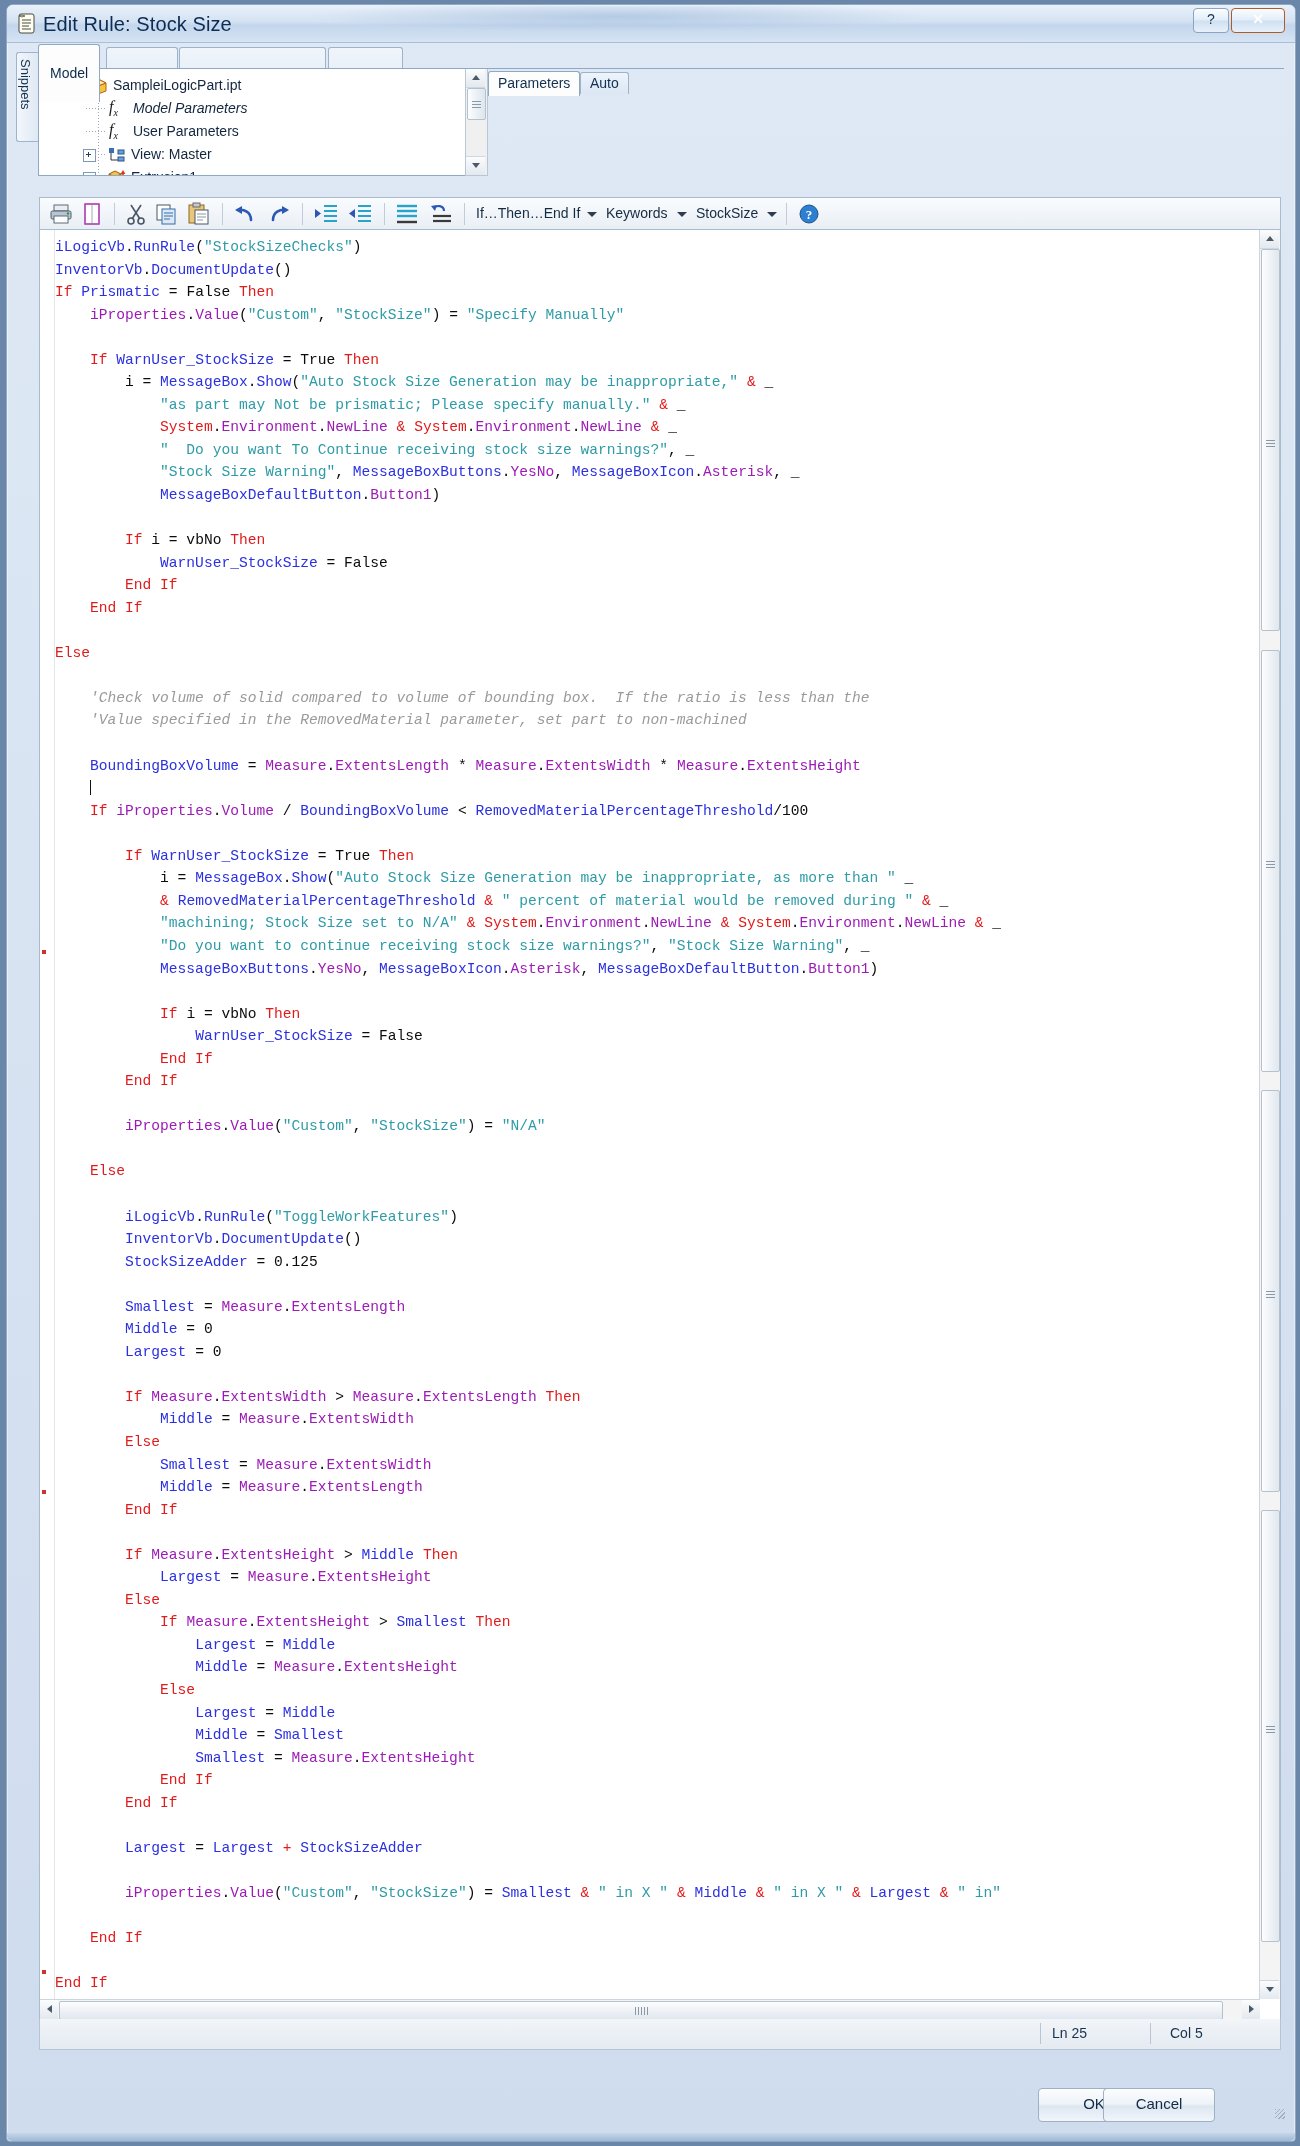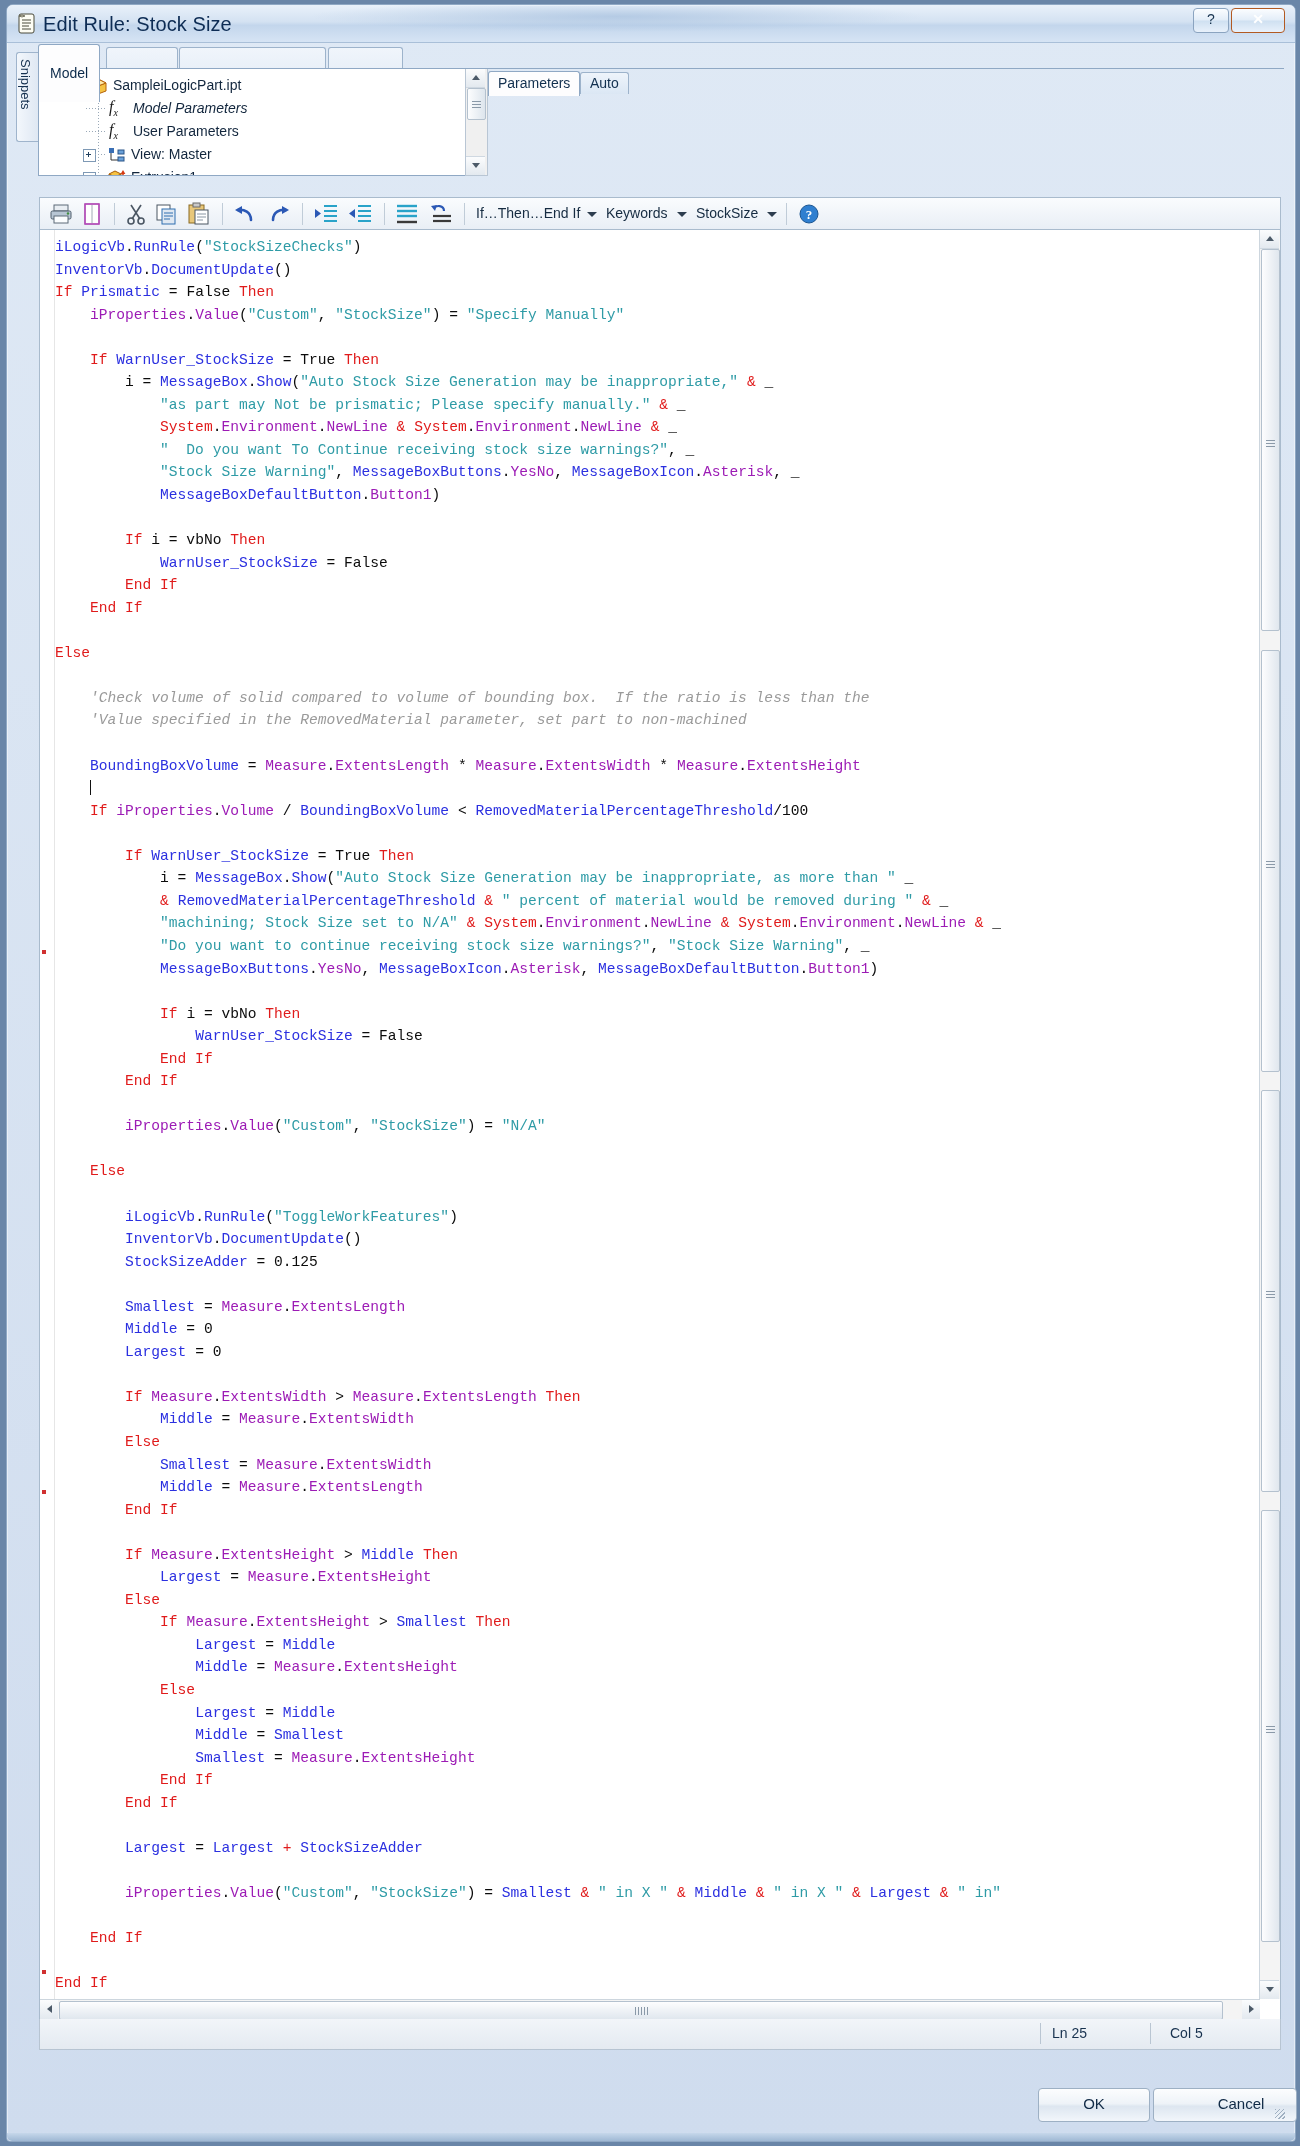--- a/index.html
+++ b/index.html
@@ -205,21 +205,21 @@
   #statusbar .sb-sep{position:absolute;top:4px;width:1px;height:21px;background:#b9c5d2;}
   .stxt{position:absolute;top:6px;font-size:14px;color:#17314e;}
   
   .dbtn{
     position:absolute;top:2083px;height:32px;width:110px;
     background:linear-gradient(180deg,#fcfdfe 0%,#eef3f8 46%,#dde6f0 54%,#f2f6fb 100%);
     border:1px solid #9db0c4;border-radius:4px;
     font-size:15px;color:#102a46;line-height:30px;text-align:center;
   }
   #ok-button{left:1031px;}
-  #cancel-button{left:1146px;padding-left:32px;}
+  #cancel-button{left:1096px;}
   #resize-grip{position:absolute;left:1268px;top:2104px;width:10px;height:10px;
      background:
        repeating-linear-gradient(135deg,#9fb0c2 0 1px,transparent 1px 3px);}
   #bottom-edge{position:absolute;left:0;bottom:0;right:0;height:8px;
      background:linear-gradient(180deg,#c6d7ea,#9fb8d4);border-radius:0 0 5px 5px;}
 </style>
 </head>
 <body>
 
 <div id="window">

